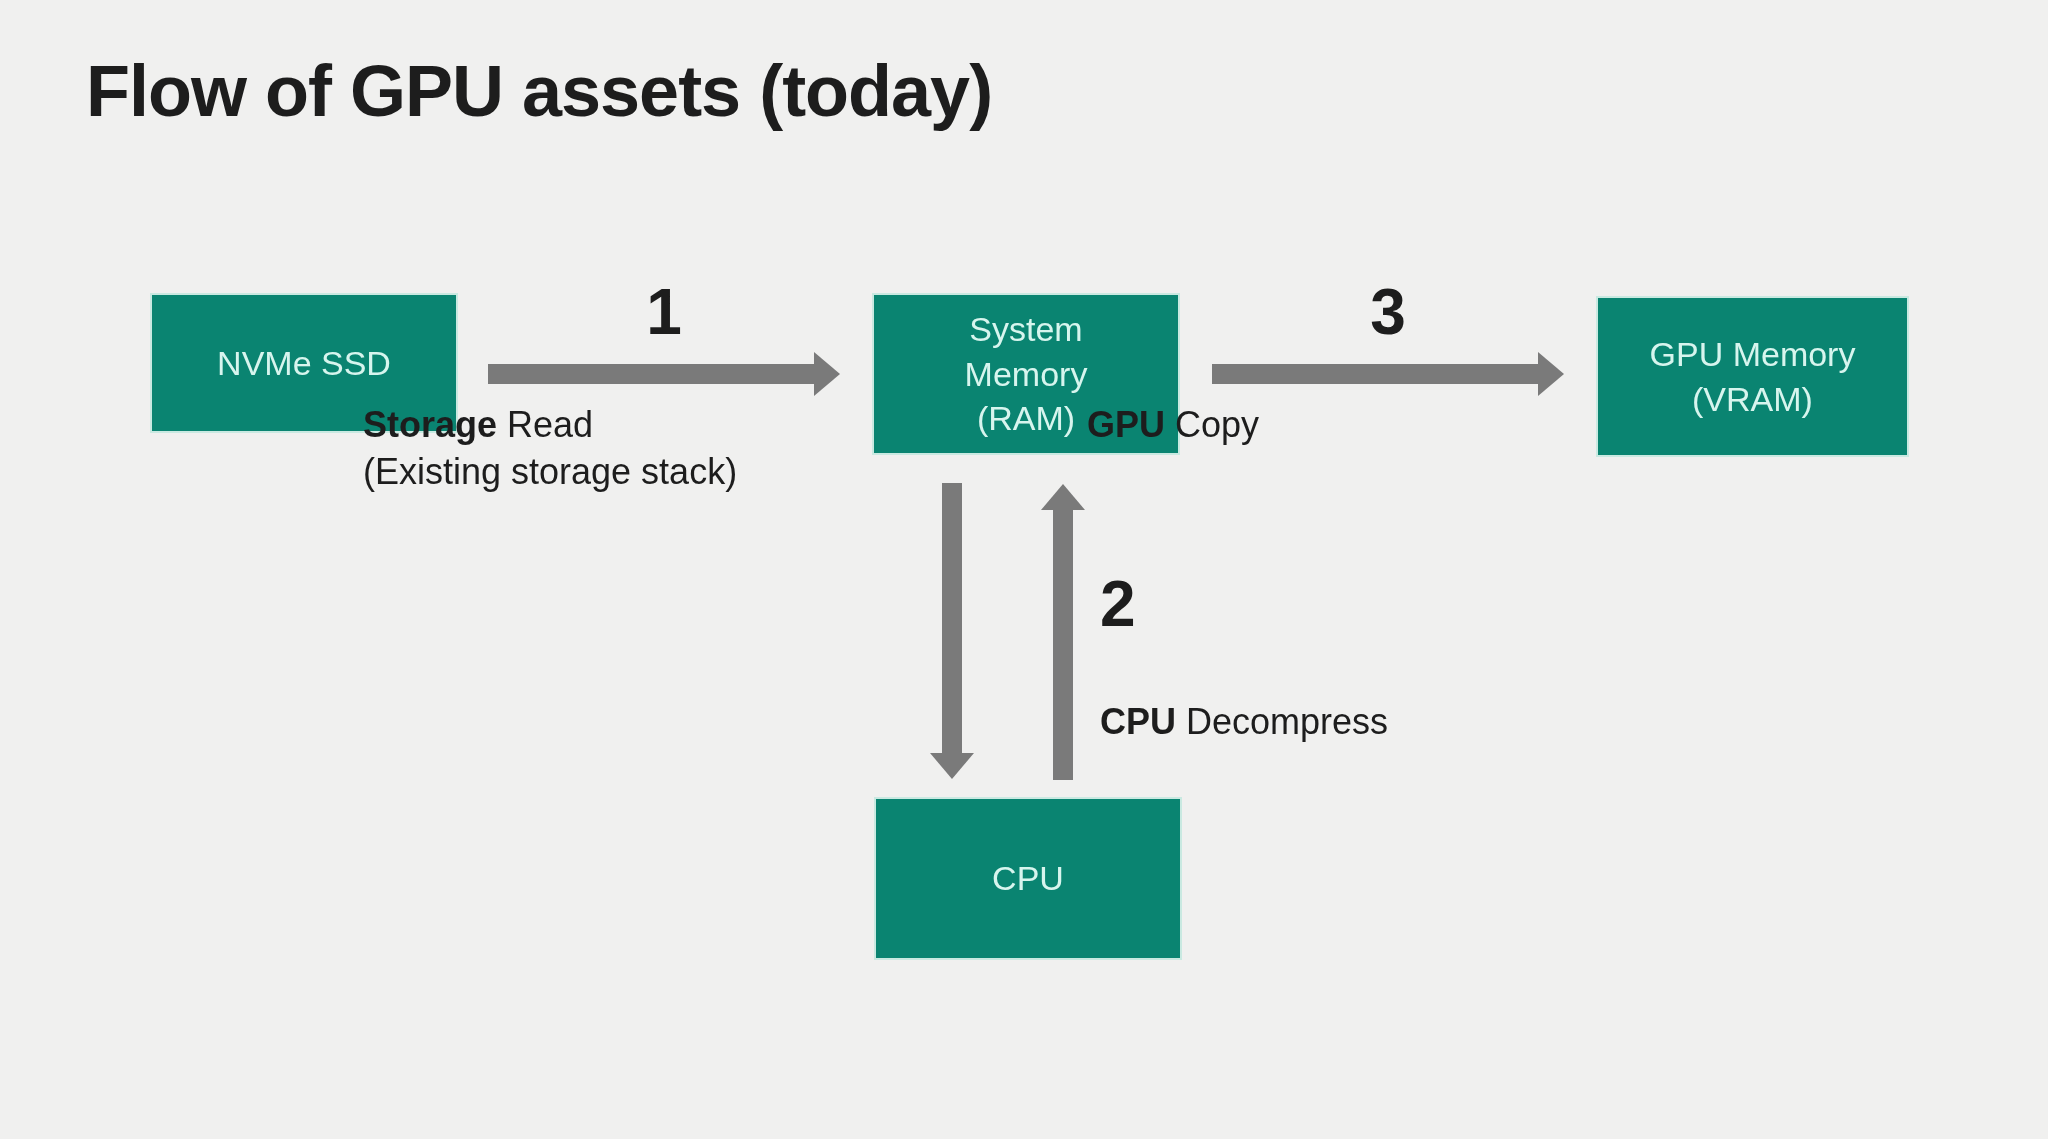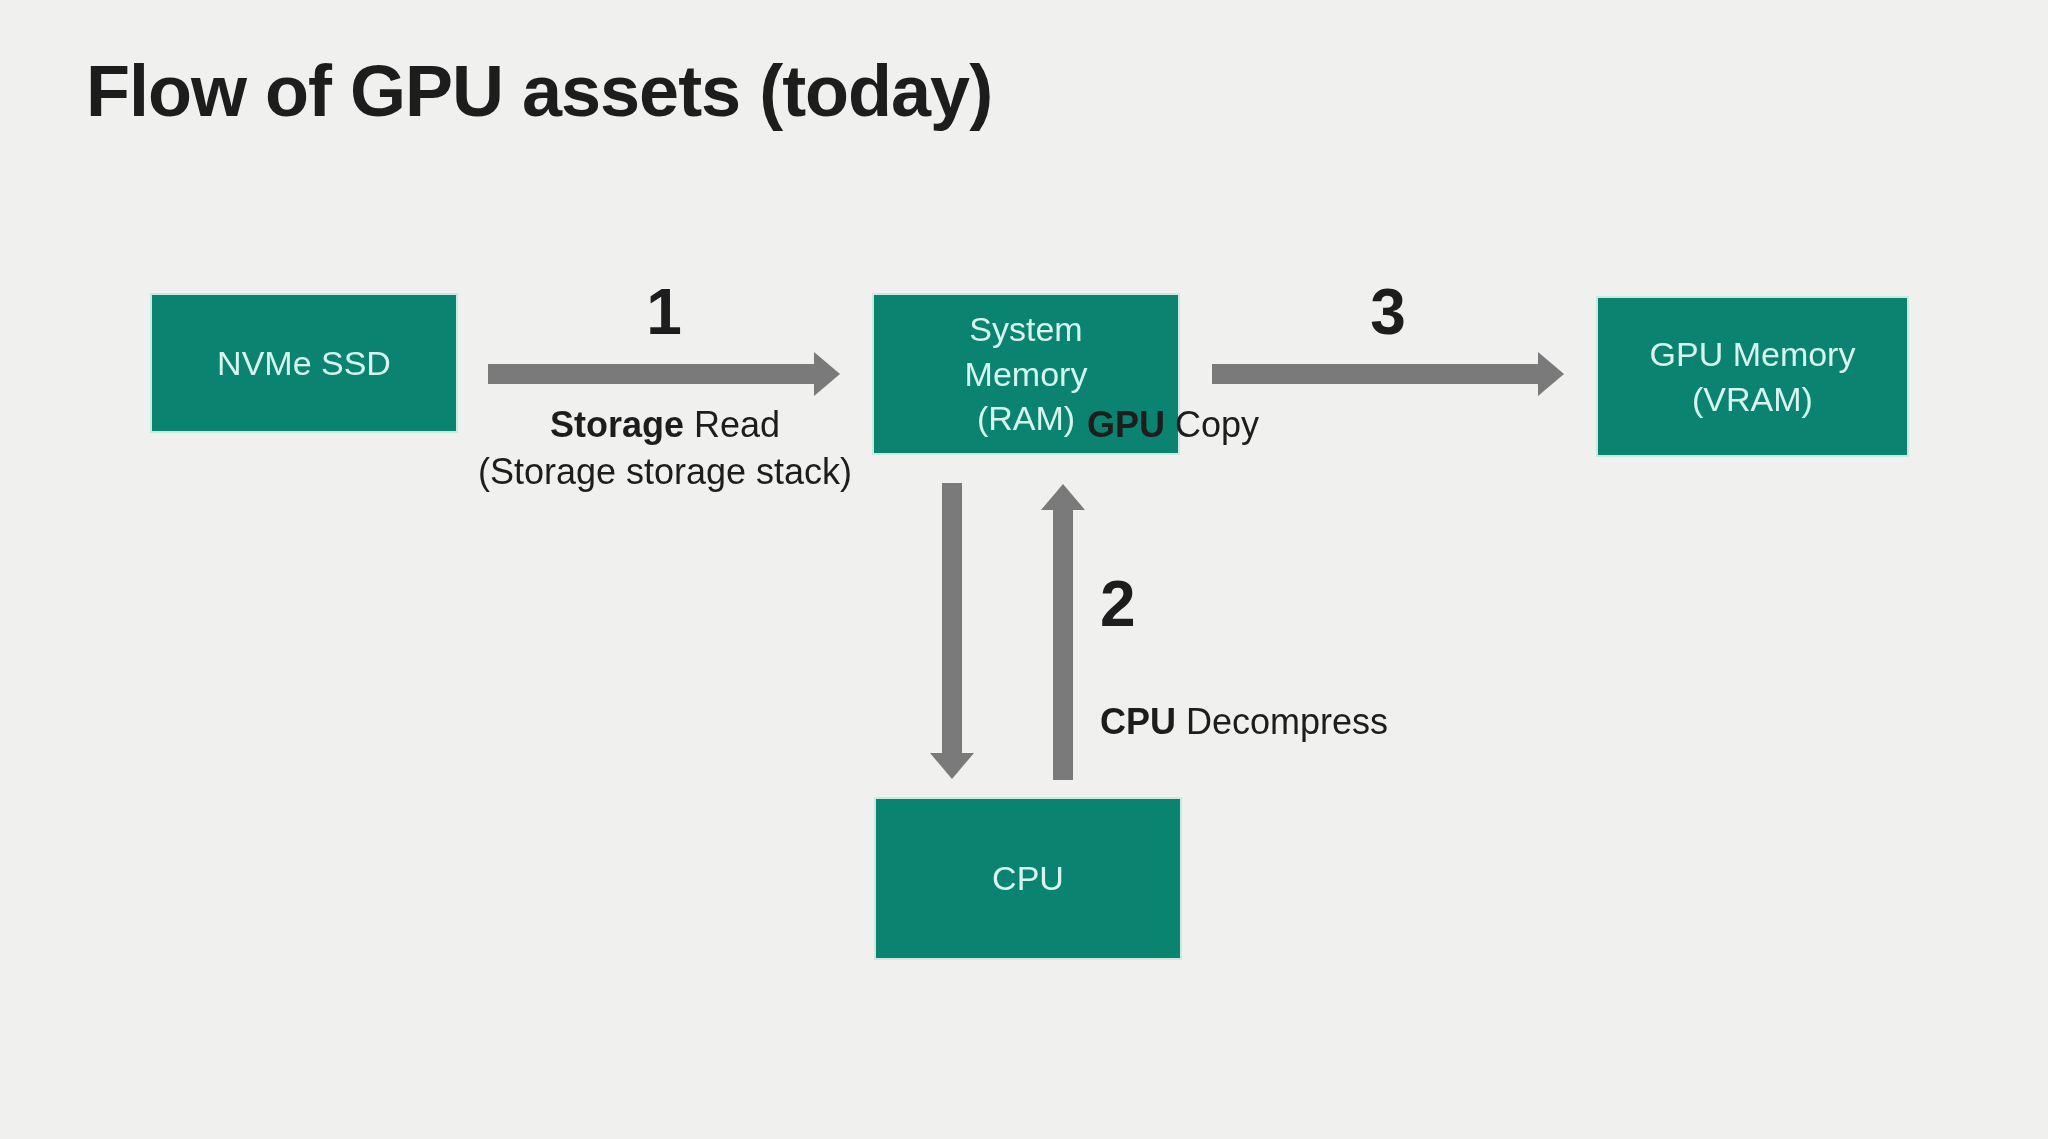--- a/index.html
+++ b/index.html
@@ -97,21 +97,21 @@
   #step2-number { left: 1100px; top: 572px; }
 
   .step-label {
     position: absolute;
     font-size: 36px;
     color: var(--label-text, #1d1d1d);
     line-height: 1.3;
     white-space: nowrap;
   }
   .step-label b { font-weight: 700; }
-  #step1-label { left: 363px;  top: 402px; width: 604px; text-align: center; }
+  #step1-label { left: 363px;  top: 402px; width: 604px; }
   #step3-label { left: 1087px; top: 402px; width: 602px; text-align: left; }
   #step2-label { left: 1100px; top: 668px; margin-top: 31px; }
 </style>
 </head>
 <body>
 
 <div class="slide">
 
   <div class="slide-title">Flow of GPU assets (today)</div>
 
@@ -119,21 +119,21 @@
     <span>NVMe SSD</span>
   </div>
 
   <div class="step-number" id="step1-number">1</div>
   <div class="arrow-right" id="arrow-storage-read">
     <div class="shaft"></div>
     <div class="head"></div>
   </div>
   <div class="step-label" id="step1-label">
     <div><b>Storage</b><span> Read</span></div>
-    <div>(Storage storage stack)</div>
+    <div>(Existing storage stack)</div>
   </div>
 
   <div class="node" id="node-sysmem">
     <span>System</span>
     <span>Memory</span>
     <span>(RAM)</span>
   </div>
 
   <div class="step-number" id="step3-number">3</div>
   <div class="arrow-right" id="arrow-gpu-copy">

